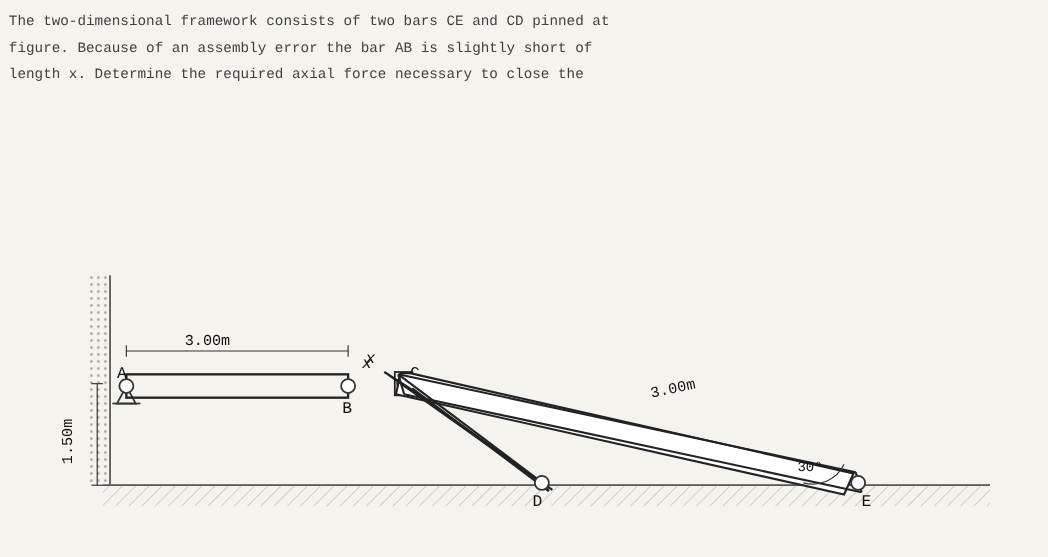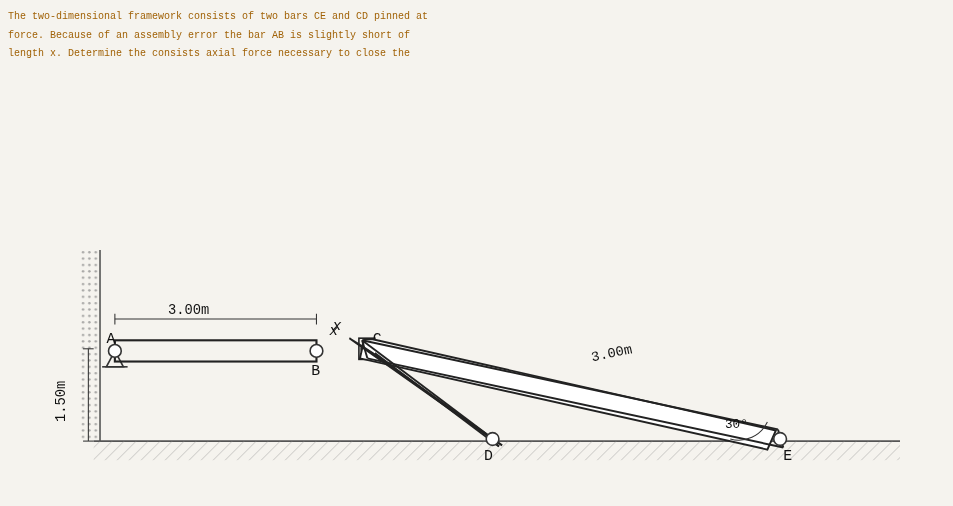--- a/index.html
+++ b/index.html
@@ -9,45 +9,45 @@
       background: #f5f3ee;
       font-family: 'Courier New', Courier, monospace;
       overflow: hidden;
       position: relative;
     }
     .text-block {
       position: absolute;
       top: 8px;
       left: 8px;
       right: 8px;
-      font-size: 10px;
+      font-size: 13px;
       line-height: 1.85;
-      color: #a16207;
+      color: #404040;
     }
     .diagram-area {
       position: absolute;
       top: 185px;
       left: 30px;
       width: 870px;
       height: 300px;
     }
     svg {
       width: 100%;
       height: 100%;
       overflow: visible;
     }
     
   </style>
 </head>
 <body>
 
 <div class="text-block">
   <div>The two-dimensional framework consists of two bars CE and CD pinned at</div>
-  <div>force. Because of an assembly error the bar AB is slightly short of</div>
-  <div>length x. Determine the consists axial force necessary to close the</div>
+  <div>figure. Because of an assembly error the bar AB is slightly short of</div>
+  <div>length x. Determine the required axial force necessary to close the</div>
 </div>
 
 <div class="diagram-area">
   <svg viewBox="0 0 820 280" xmlns="http://www.w3.org/2000/svg">
     <defs>
 
       <pattern id="hatch" patternUnits="userSpaceOnUse" width="8" height="8" patternTransform="rotate(45)">
         <line x1="0" y1="0" x2="0" y2="8" stroke="#888" stroke-width="1.2"></line>
       </pattern>
 

